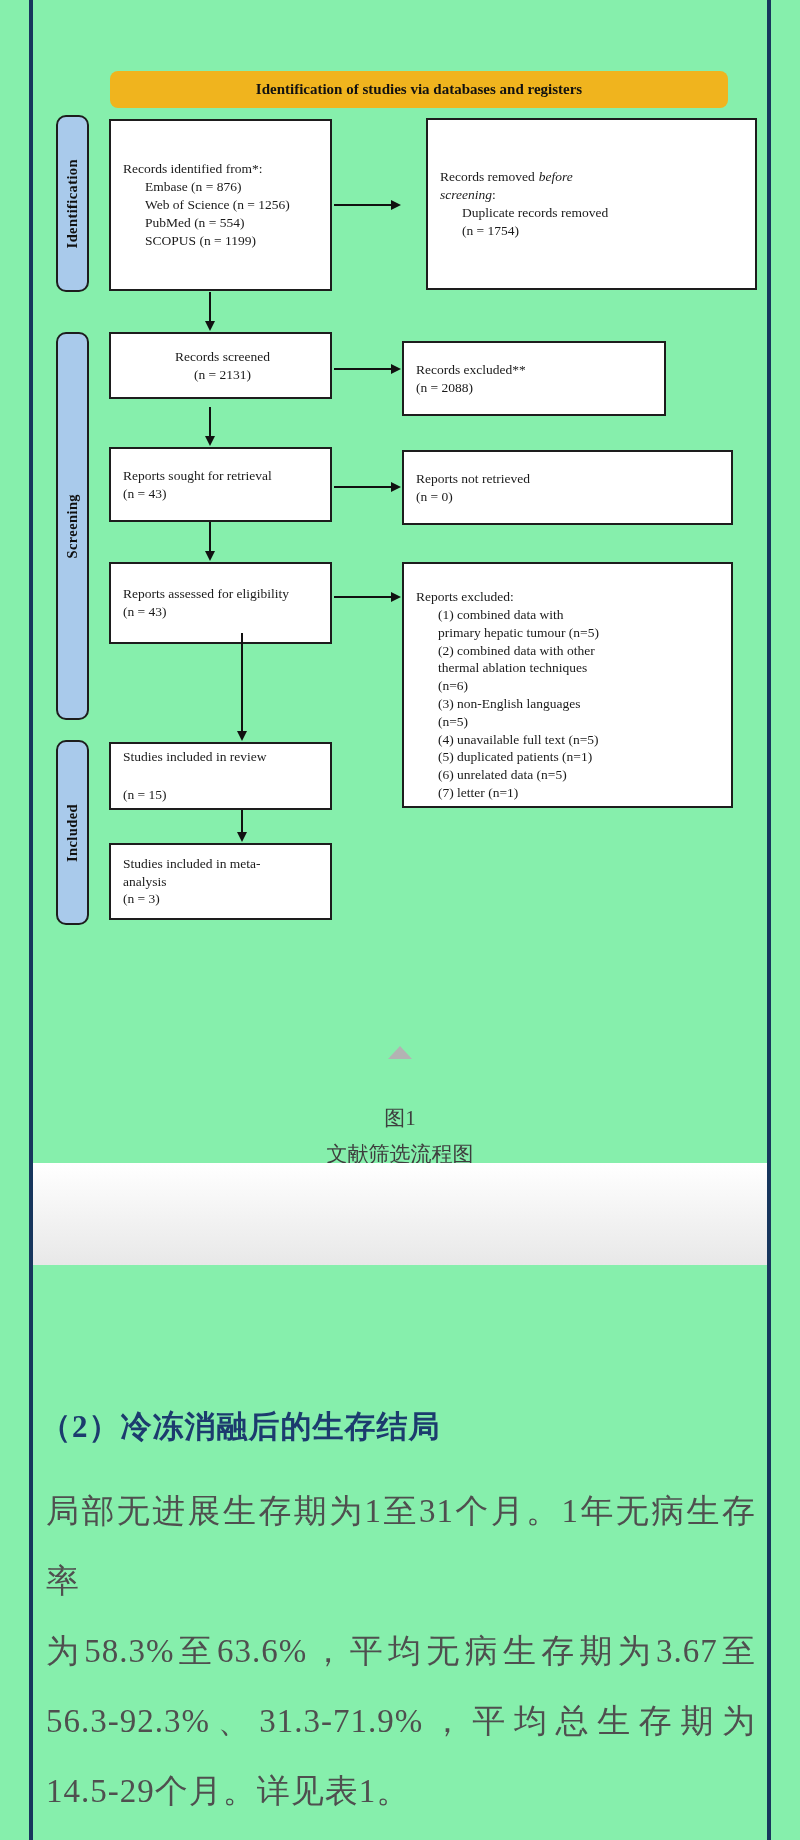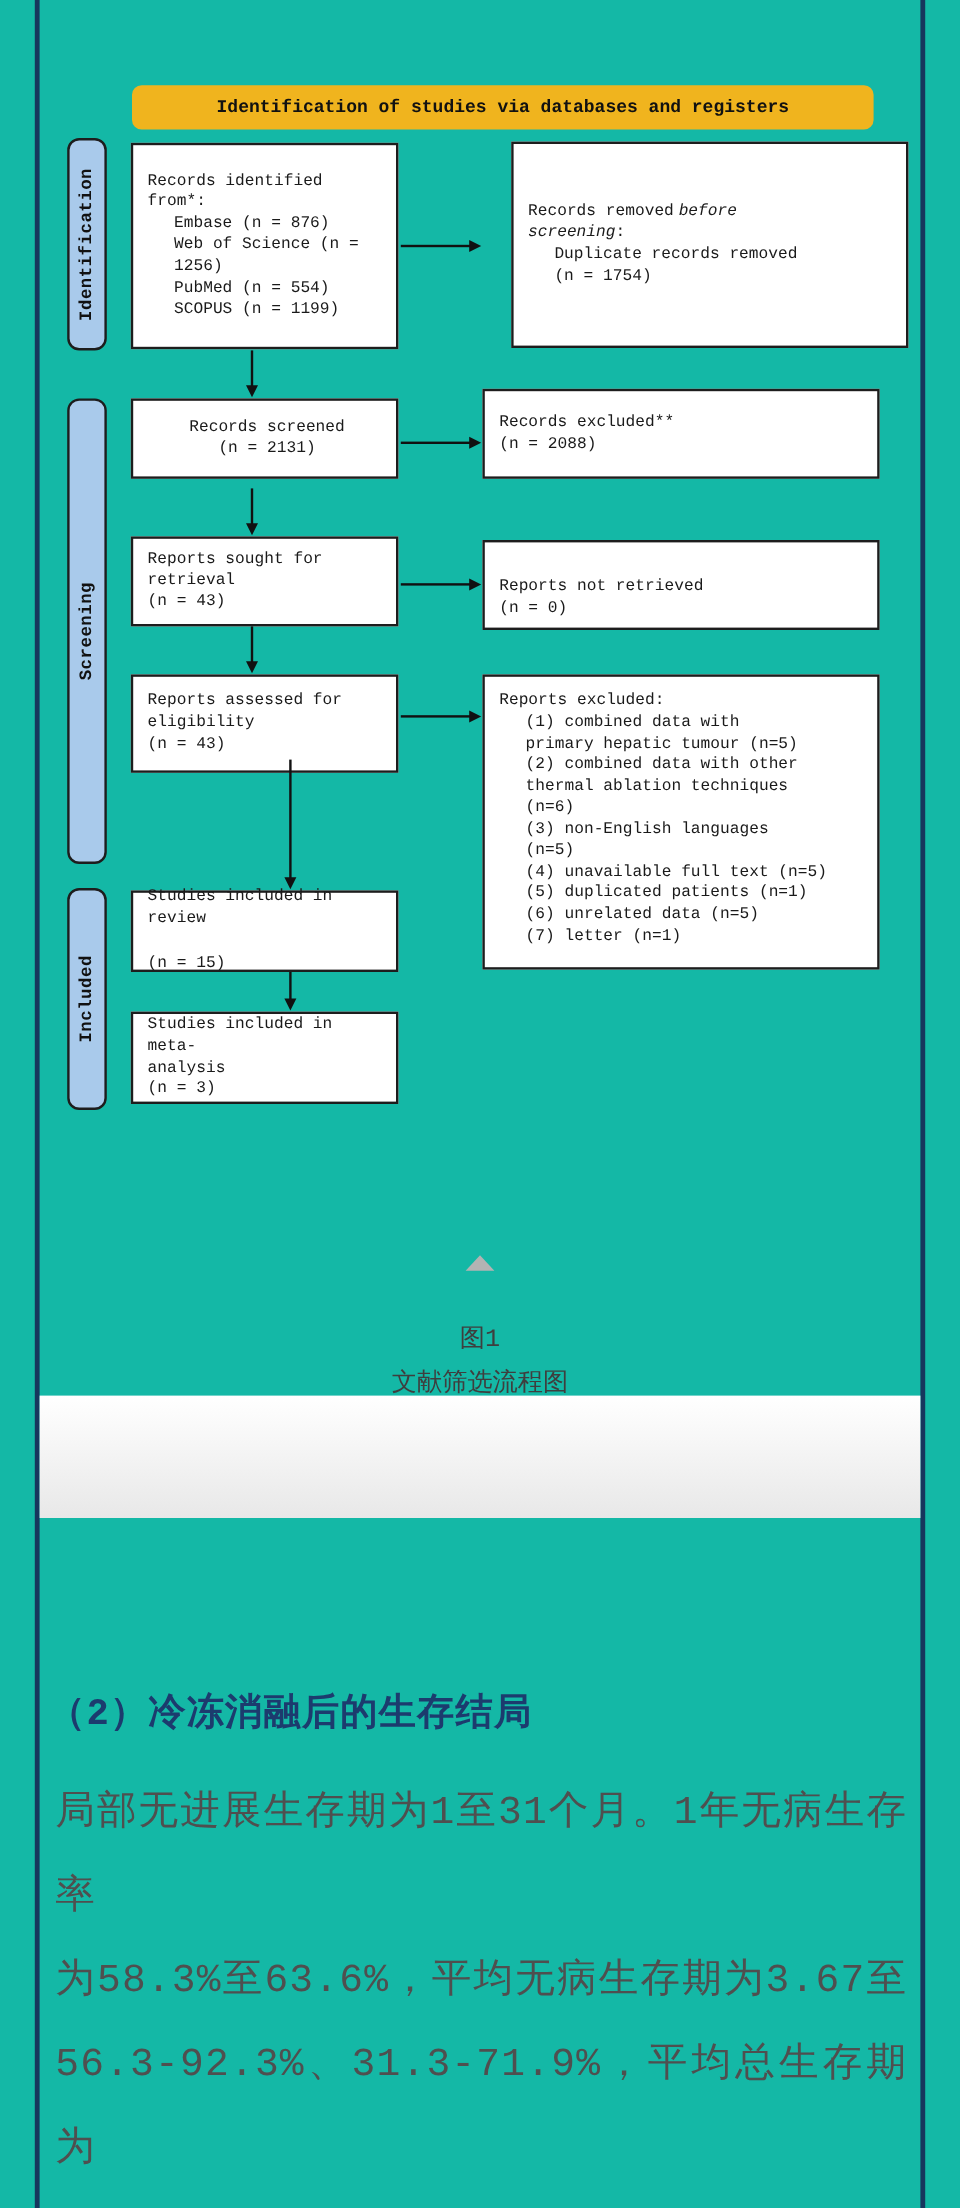--- a/index.html
+++ b/index.html
@@ -1,33 +1,33 @@
 <!DOCTYPE html>
 <html><head>
 <meta charset="utf-8">
 <style>
   html,body{margin:0;padding:0;background:#ffffff;}
-  .page{position:relative;width:800px;height:1840px;background:#14b8a6;overflow:hidden;
-        font-family:Liberation Mono, monospace;}
+  .page{position:relative;width:800px;height:1840px;background:#86efac;overflow:hidden;
+        font-family:Liberation Serif, serif;}
   .edge{position:absolute;top:0;bottom:0;width:4px;background:#17365D;}
   .edge-left{left:29px;}
   .edge-right{left:767px;}
 
   
   .header-bar{position:absolute;left:110px;top:71px;width:618px;height:37px;background:#F0B41E;
               border-radius:8px;display:flex;align-items:center;justify-content:center;
               font-weight:bold;font-size:15px;color:#111;}
   .stage{position:absolute;left:56px;width:33px;background:#A9CAEB;border:2px solid #1d1d1d;
          border-radius:10px;box-sizing:border-box;display:flex;align-items:center;justify-content:center;}
   .stage span{writing-mode:vertical-rl;transform:rotate(180deg);font-weight:bold;font-size:14.5px;
               color:#111;letter-spacing:.4px;}
   .fbox{position:absolute;border:2px solid #1d1d1d;background:#fff;color:#1a1a1a;font-size:13.5px;
         line-height:1.32;display:flex;flex-direction:column;justify-content:center;
         padding:6px 8px 6px 12px;box-sizing:border-box;}
-  .fbox.top-align{justify-content:flex-start;padding-top:12px;}
+  .fbox.top-align{justify-content:center;padding-top:26px;}
   .indent{padding-left:22px;}
   .sp-r{margin-right:4px;}
 
   .h-arrow{position:absolute;height:0;border-top:2px solid #111;}
   .h-arrow::after{content:"";position:absolute;right:-9px;top:-6px;width:0;height:0;
                   border-left:10px solid #111;border-top:5px solid transparent;border-bottom:5px solid transparent;}
   .v-arrow{position:absolute;width:0;border-left:2px solid #111;}
   .v-arrow::after{content:"";position:absolute;left:-6px;bottom:-9px;width:0;height:0;
                   border-top:10px solid #111;border-left:5px solid transparent;border-right:5px solid transparent;}
 
@@ -80,31 +80,31 @@
     <div><i>screening</i><span>:</span></div>
     <div class="indent">Duplicate records removed</div>
     <div class="indent">(n = 1754)</div>
   </div>
 
   <div class="fbox" style="left:109px;top:332px;width:223px;height:67px;align-items:center;">
     <div>Records screened</div>
     <div>(n = 2131)</div>
   </div>
 
-  <div class="fbox" style="left:402px;top:324px;width:331px;height:75px;">
+  <div class="fbox" style="left:402px;top:341px;width:264px;height:75px;">
     <div>Records excluded**</div>
     <div>(n = 2088)</div>
   </div>
 
   <div class="fbox" style="left:109px;top:447px;width:223px;height:75px;">
     <div>Reports sought for retrieval</div>
     <div>(n = 43)</div>
   </div>
 
-  <div class="fbox" style="left:402px;top:450px;width:331px;height:75px;justify-content:flex-end;">
+  <div class="fbox" style="left:402px;top:450px;width:331px;height:75px;">
     <div>Reports not retrieved</div>
     <div>(n = 0)</div>
   </div>
 
   <div class="fbox" style="left:109px;top:562px;width:223px;height:82px;">
     <div>Reports assessed for eligibility</div>
     <div>(n = 43)</div>
   </div>
 
   <div class="fbox top-align" style="left:402px;top:562px;width:331px;height:246px;">

